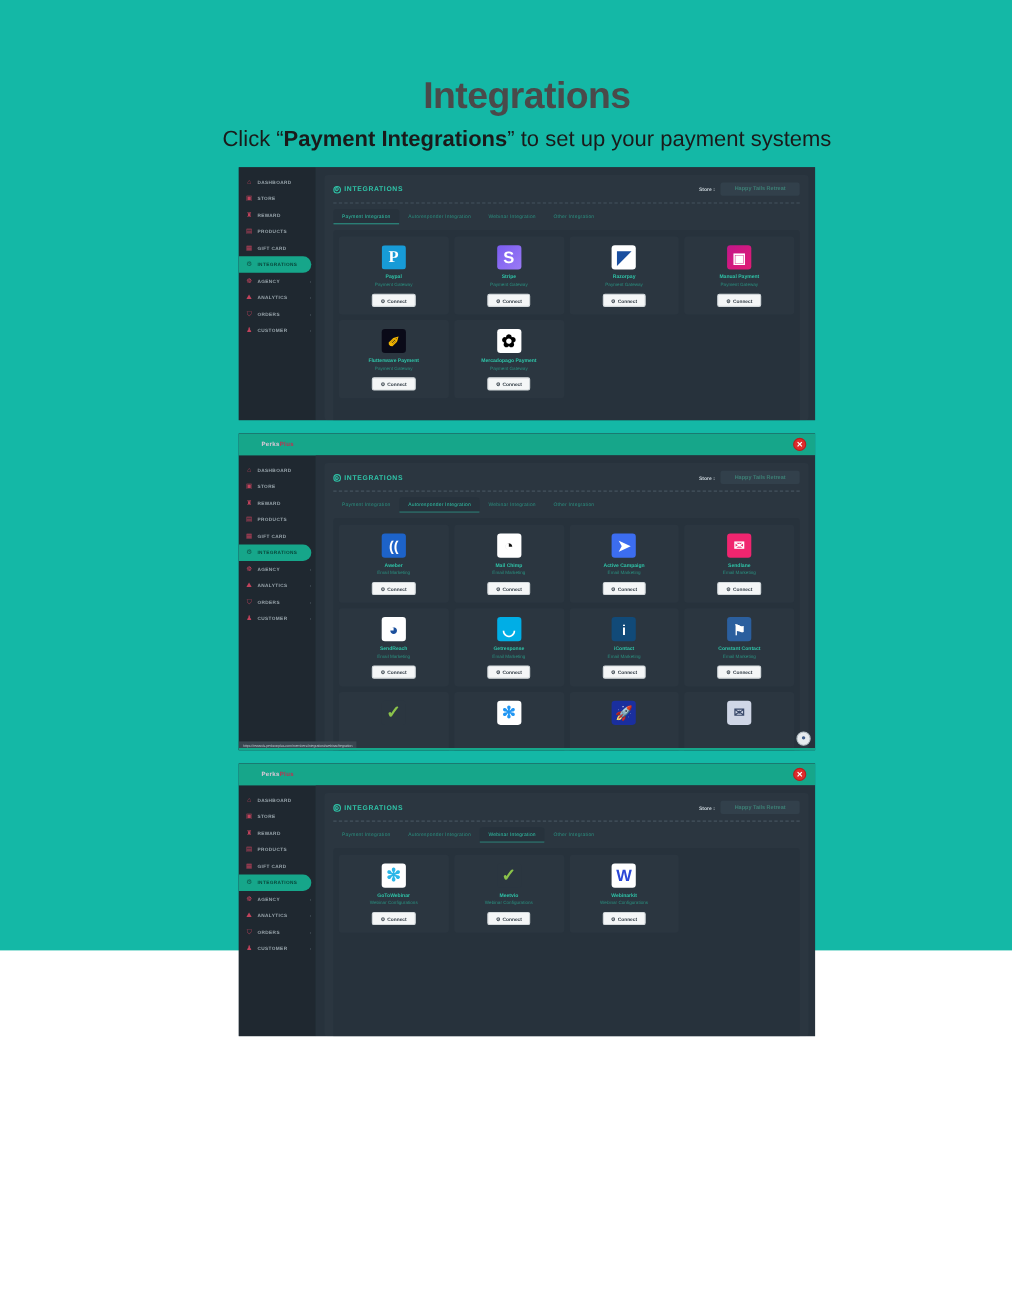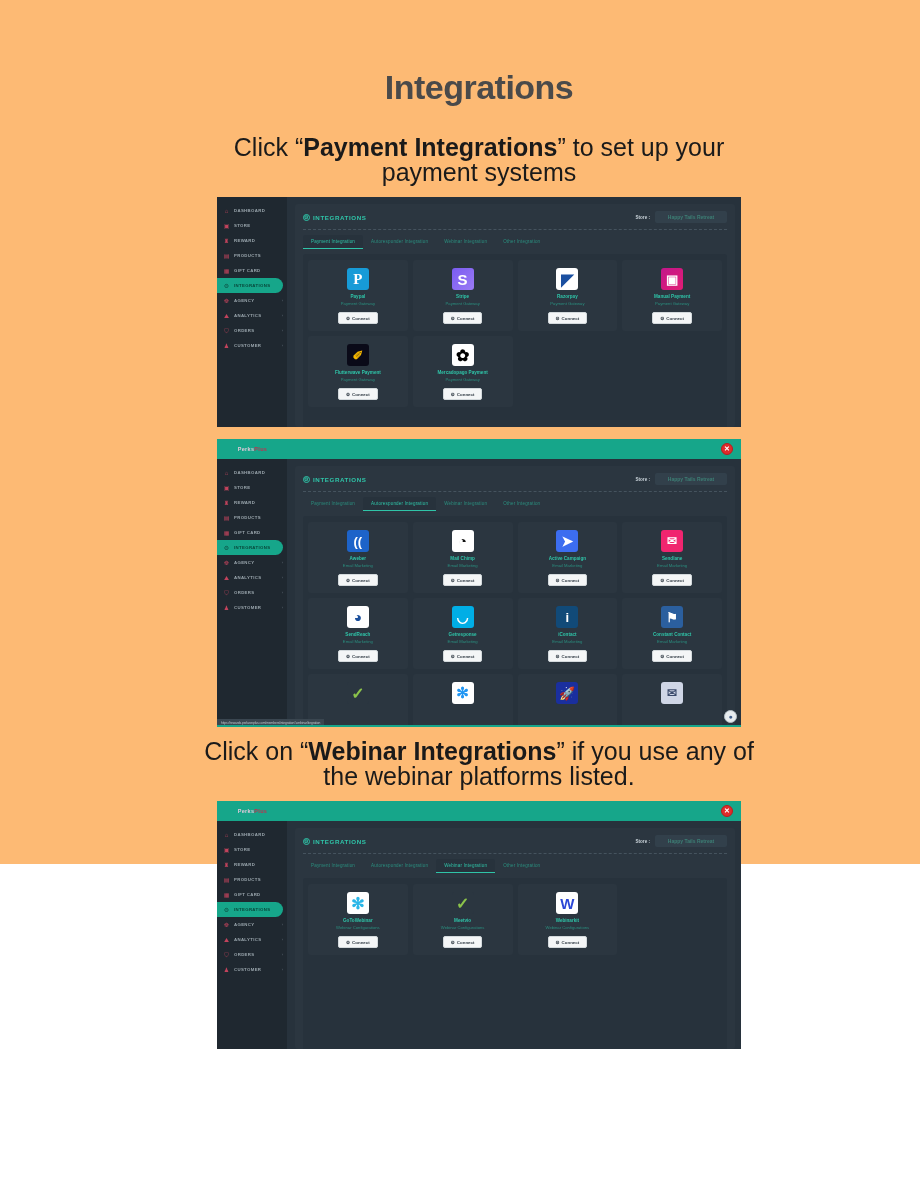--- a/index.html
+++ b/index.html
@@ -1,38 +1,38 @@
 <!DOCTYPE html>
 <html><head>
 <meta charset="utf-8">
 <style>
   * { box-sizing: border-box; margin: 0; padding: 0; }
   html, body {
     width: 920px; height: 1190px;
     background: #ffffff;
     font-family: "Liberation Sans", sans-serif;
   }
-  .page { position: relative; width: 920px; height: 864px; background:#fdba74;padding-left:38px; }
+  .page { position: relative; width: 920px; height: 864px; background:#14b8a6;padding-left:38px; }
 
   
   .doc-title {
     text-align: center;
     font-size: 34px;
     font-weight: bold;
     color: #4a4a4a;
     letter-spacing: -0.5px;
     padding-top: 68px;
   }
   .caption {
     text-align: center;
-    font-size: 25px;
+    font-size: 20px;
     color: #1a1a1a;
     line-height: 25px;
     width: 560px;
-    margin: 28px auto 0 auto;
+    margin: 8px auto 0 auto;
   }
   .caption b { font-weight: bold; }
   .cap2 { margin-top: 12px; }
 
   
   .shot {
     width: 524px;
     margin: 12px auto 0 auto;
     background: #27323c;
     position: relative;
@@ -595,23 +595,20 @@
               </div>
           </div>
         </div>
       </div>
     </div>
     <div class="statusbar">https://rewards.perkzonplus.com/members/integration#webinar/itegration</div>
     <div class="scrollhint">●</div>
     <div class="bottom-teal"></div>
   </div>
 
-  <p class="caption cap2">
-    <span>Click on “</span><b>Webinar Integrations</b><span>” if you use any of the webinar platforms listed.</span>
-  </p>
 
   <div class="shot shot3">
     <div class="topbar">
       <span class="brand-logo">Perks<span class="accent">Plus</span></span>
       <span class="close-dot">✕</span>
     </div>
     <div class="body-row">
       <div class="sidebar" id="sb3">
           <div class="nav-item">
             <span class="ico">⌂</span>

